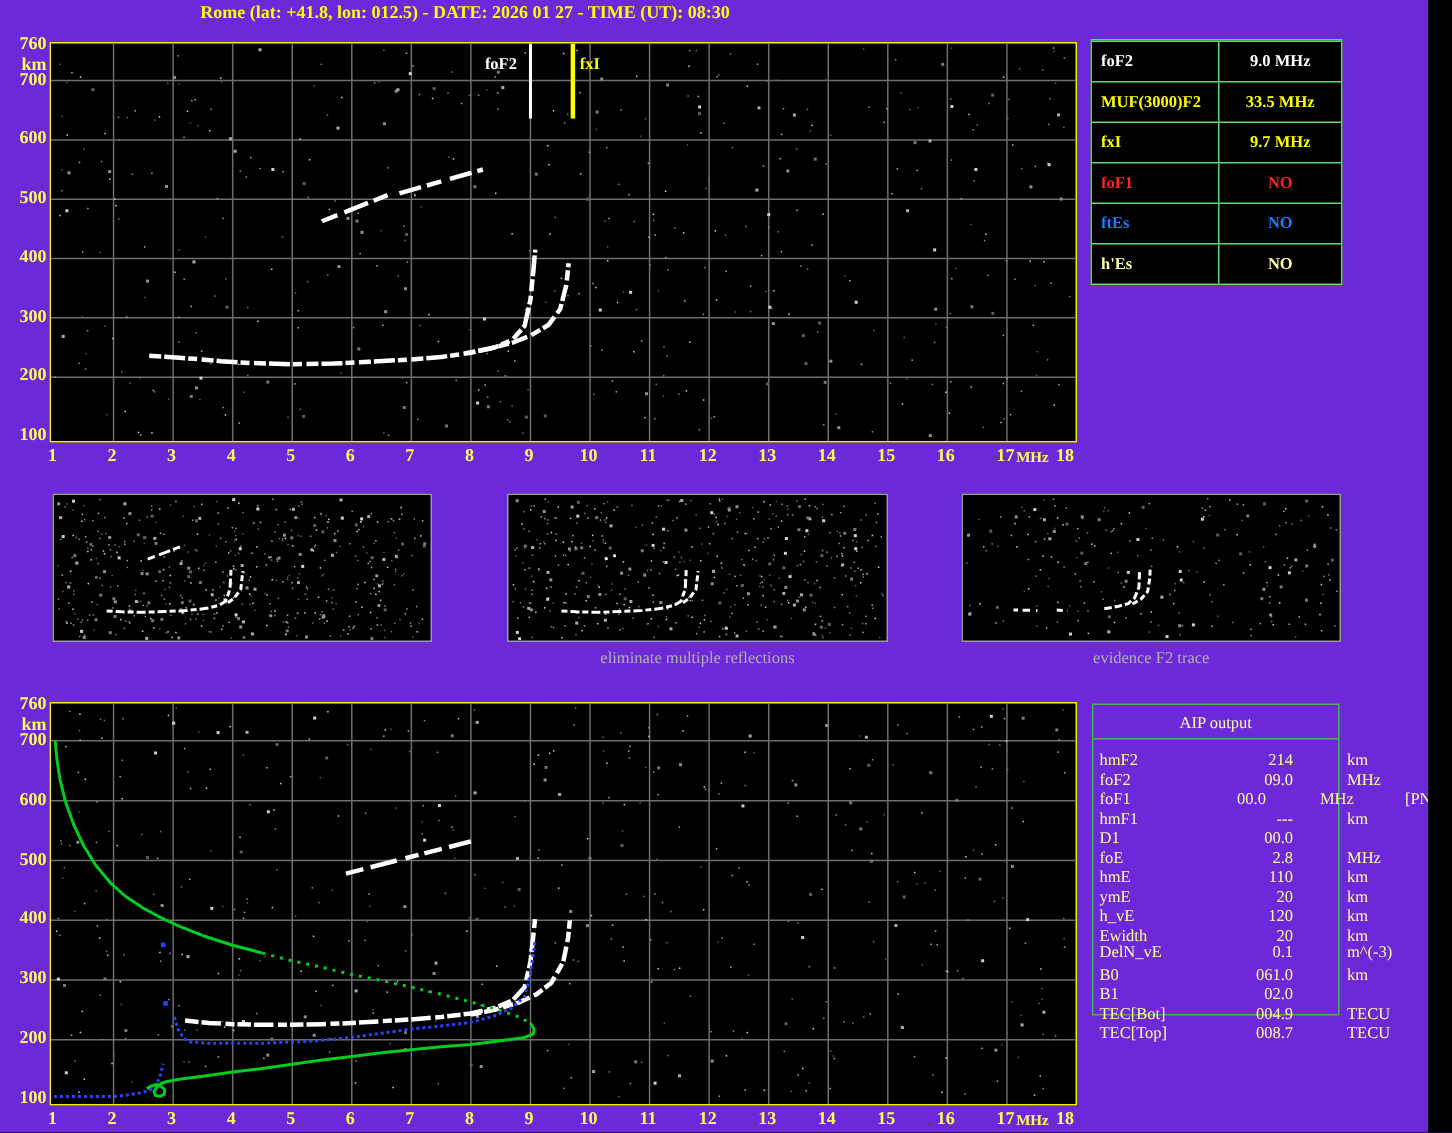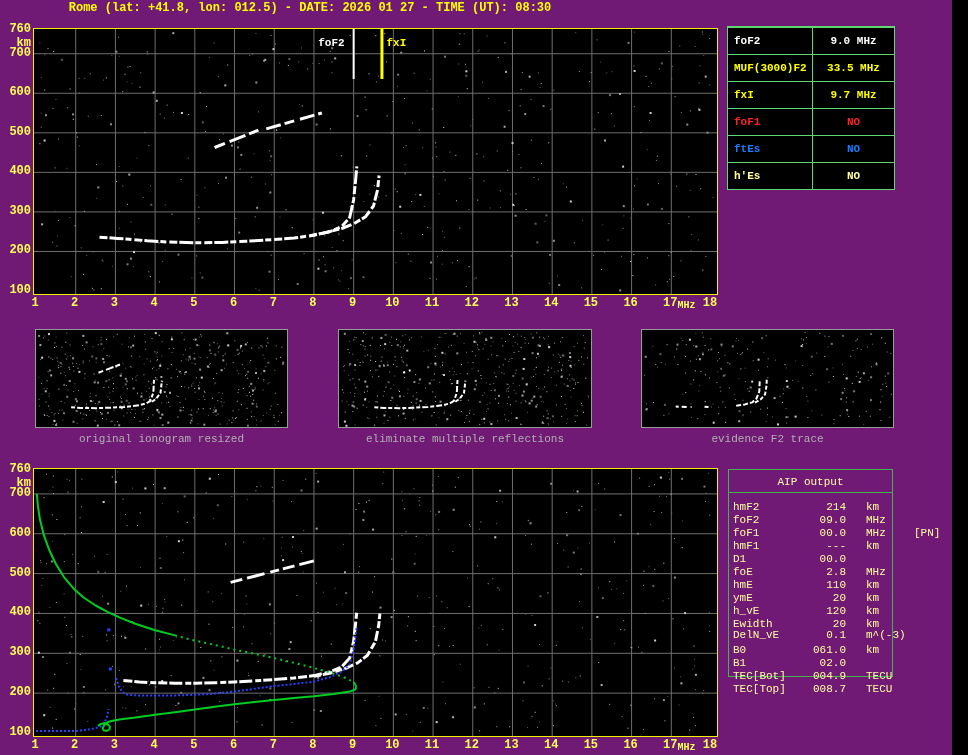--- a/index.html
+++ b/index.html
@@ -1,17 +1,17 @@
 <!DOCTYPE html>
 <html><head>
 <meta charset="utf-8">
 <style>
   html,body{margin:0;padding:0;background:#000;}
-  #screen{position:relative;width:952px;height:755px;background:#701a75;overflow:hidden;
-          font-family:Liberation Mono, monospace;}
+  #screen{position:relative;width:952px;height:755px;background:#6d28d9;overflow:hidden;
+          font-family:Liberation Serif, serif;}
   .abs{position:absolute;}
   #title{left:60px;top:1px;width:500px;text-align:center;color:#ffff00;
          font-size:12px;font-weight:bold;white-space:nowrap;}
   .plot-svg{position:absolute;border:1px solid #f0f000;background:#000;}
   .ytick{position:absolute;width:29px;text-align:right;color:#ffff55;font-size:12px;
          font-weight:bold;transform:translateY(-50%);}
   .xtick{position:absolute;color:#ffff55;font-size:12px;font-weight:bold;
          transform:translateX(-50%);}
   .unit{position:absolute;color:#ffff55;font-size:10px;font-weight:bold;}
   .marker-label{position:absolute;font-size:11px;font-weight:bold;white-space:nowrap;}
@@ -24,21 +24,21 @@
             padding-left:6px;box-sizing:border-box;}
   .as-value{flex:1;display:flex;align-items:center;justify-content:center;}
   
   #aip-wrap{left:728px;top:469px;width:165px;}
   #aip-border{position:absolute;left:0;top:0;width:163px;height:206px;
               border:1px solid #46b152;pointer-events:none;}
   #aip-title{position:absolute;left:0;top:0;width:165px;height:24px;line-height:26px;
              text-align:center;color:#ffffa8;font-size:11px;border-bottom:1px solid #46b152;
              box-sizing:border-box;}
   .aip-row{position:absolute;left:0;width:230px;height:13px;line-height:13px;display:flex;
-           color:#ffffa0;font-size:11px;white-space:nowrap;}
+           color:#ffffa0;font-size:11px;white-space:nowrap;gap:16px;}
   .aip-label{width:75px;padding-left:5px;}
   .aip-value{width:38px;text-align:right;}
   .aip-unit{margin-left:20px;width:46px;}
   .aip-extra{margin-left:2px;}
   
   .thumb{position:absolute;border:1px solid #9a9a9a;background:#000;}
   .caption{position:absolute;top:433px;text-align:center;color:#b0b0b0;font-size:11px;}
 </style>
 </head>
 <body>
@@ -1849,21 +1849,20 @@
           <rect x="144.0" y="92.6" width="1" height="1" fill="#777777"></rect>
           <rect x="202.1" y="57.9" width="1" height="1" fill="#ababab"></rect>
           <rect x="98.4" y="38.4" width="1" height="1" fill="#cfcfcf"></rect>
           <rect x="66.9" y="47.5" width="1" height="1" fill="#8f8f8f"></rect>
           <polyline points="33.7,76.6 49.6,77.0" fill="none" stroke="#ffffff" stroke-width="2" stroke-linecap="butt" stroke-linejoin="round" stroke-dasharray="3 3 5 4"></polyline>
           <polyline points="62.5,76.7 69.7,77.1" fill="none" stroke="#ffffff" stroke-width="2" stroke-linecap="butt" stroke-linejoin="round" stroke-dasharray="4 3"></polyline>
           <polyline points="94.2,75.8 102.9,74.4 110.1,72.4 114.4,68.7 117.3,61.5 117.7,51.4" fill="none" stroke="#ffffff" stroke-width="2" stroke-linecap="butt" stroke-linejoin="round" stroke-dasharray="5 2"></polyline>
           <polyline points="113.0,72.7 118.7,69.4 123.1,64.3 124.5,55.7 124.8,48.5" fill="none" stroke="#ffffff" stroke-width="2" stroke-linecap="butt" stroke-linejoin="round" stroke-dasharray="4 2"></polyline>
         </svg></div>
     </div>
-  <div class="caption" style="left:35px;width:253px;">original ionogram resized</div>
   <div class="caption" style="left:338px;width:254px;">eliminate multiple reflections</div>
   <div class="caption" style="left:641px;width:253px;">evidence F2 trace</div>
 
   <div id="bottom-plot">
       <svg width="683" height="267" class="plot-svg" style="left: 33px; top: 468px;">
         <line x1="41.705882352941174" y1="0" x2="41.705882352941174" y2="267" stroke="#6e6e6e" stroke-width="1"></line>
         <line x1="81.41176470588235" y1="0" x2="81.41176470588235" y2="267" stroke="#6e6e6e" stroke-width="1"></line>
         <line x1="121.11764705882354" y1="0" x2="121.11764705882354" y2="267" stroke="#6e6e6e" stroke-width="1"></line>
         <line x1="160.8235294117647" y1="0" x2="160.8235294117647" y2="267" stroke="#6e6e6e" stroke-width="1"></line>
         <line x1="200.52941176470588" y1="0" x2="200.52941176470588" y2="267" stroke="#6e6e6e" stroke-width="1"></line>

